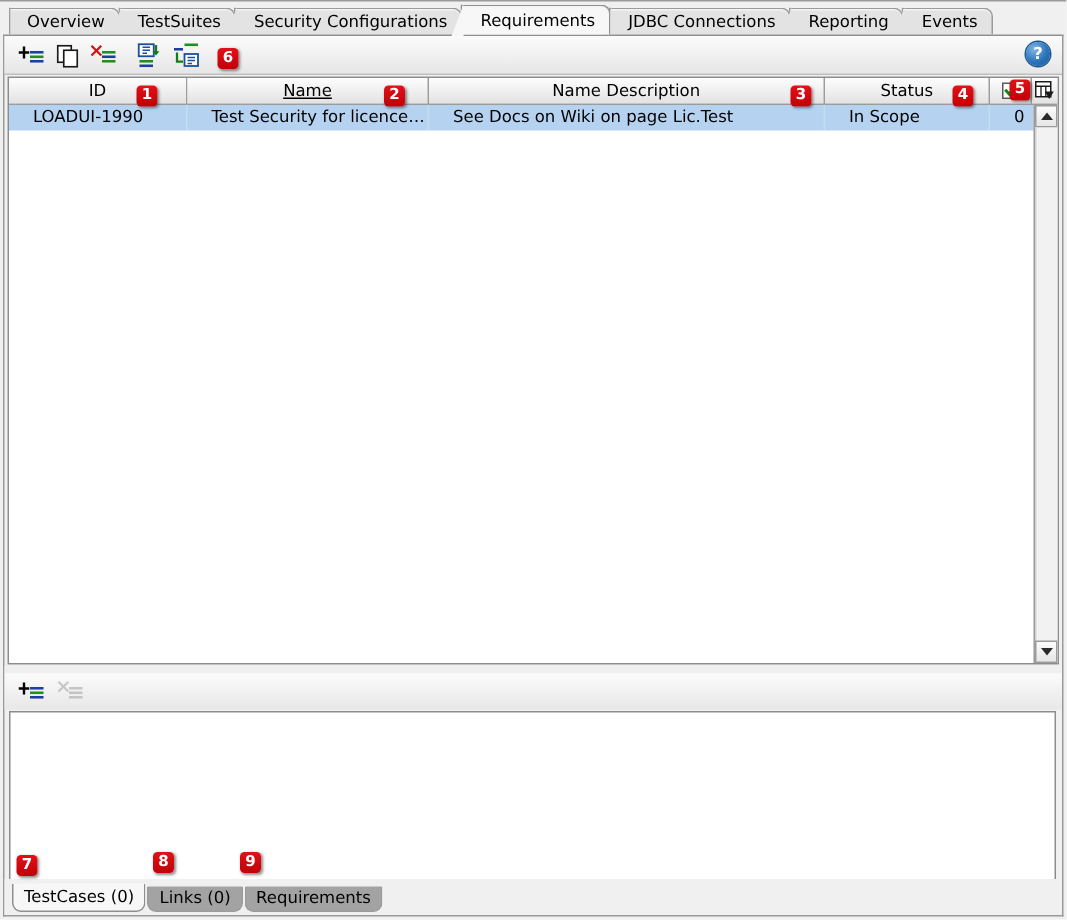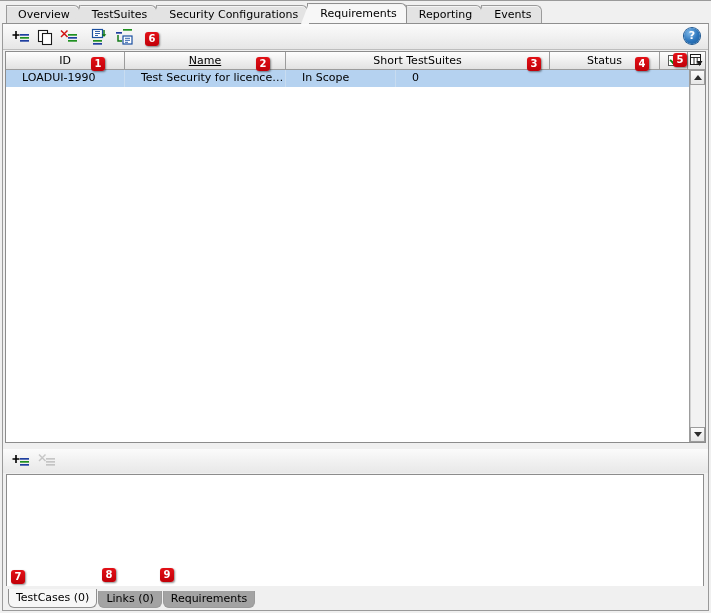--- a/index.html
+++ b/index.html
@@ -294,20 +294,23 @@
       <div class="tab">
         <span>TestSuites</span>
       </div>
       <div class="tab">
         <span>Security Configurations</span>
       </div>
       <div class="tab selected">
         <span>Requirements</span>
       </div>
       <div class="tab">
+        <span>JDBC Connections</span>
+      </div>
+      <div class="tab">
         <span>Reporting</span>
       </div>
       <div class="tab">
         <span>Events</span>
       </div>
     </div>
   </div>
 
   <div class="content">
 
@@ -367,40 +370,41 @@
     <div class="table-wrap">
 
       <div class="thead">
         <div class="th" style="width:119px;">
           <span>ID</span>
         </div>
         <div class="th" style="width:161px;text-decoration:underline;">
           <span>Name</span>
         </div>
         <div class="th" style="width:264px;">
-          <span>Short TestSuites</span>
+          <span>Name Description</span>
         </div>
         <div class="th" style="width:110px;">
           <span>Status</span>
         </div>
         <div class="th th-check" style="width:28px;">
           <span class="chk-glyph"></span>
         </div>
         <div class="th th-settings" style="width:17px;">
           <svg width="13" height="13" viewBox="0 0 13 13">
             <rect x="0.5" y="0.5" width="10" height="10" fill="#ffffff" stroke="#1a1a1a" stroke-width="1"></rect>
             <path d="M0.5 3.5 h10 M4 3.5 v7 M7.2 3.5 v7" stroke="#1a1a1a" stroke-width="0.9"></path>
             <path d="M6.5 7 L12.5 7 L9.5 12 Z" fill="#1a1a1a"></path>
           </svg>
         </div>
       </div>
 
       <div class="trow">
         <div class="td" style="width:119px;">LOADUI-1990</div>
         <div class="td" style="width:161px;">Test Security for licence gener...</div>
+        <div class="td" style="width:264px;">See Docs on Wiki on page Lic.Test</div>
         <div class="td" style="width:110px;">In Scope</div>
         <div class="td td-last" style="width:28px;">0</div>
       </div>
 
       <div class="vscroll">
         <div class="vs-arrow vs-up">
           <span class="arrow-up"></span>
         </div>
         <div class="vs-track"></div>
         <div class="vs-arrow vs-down">

